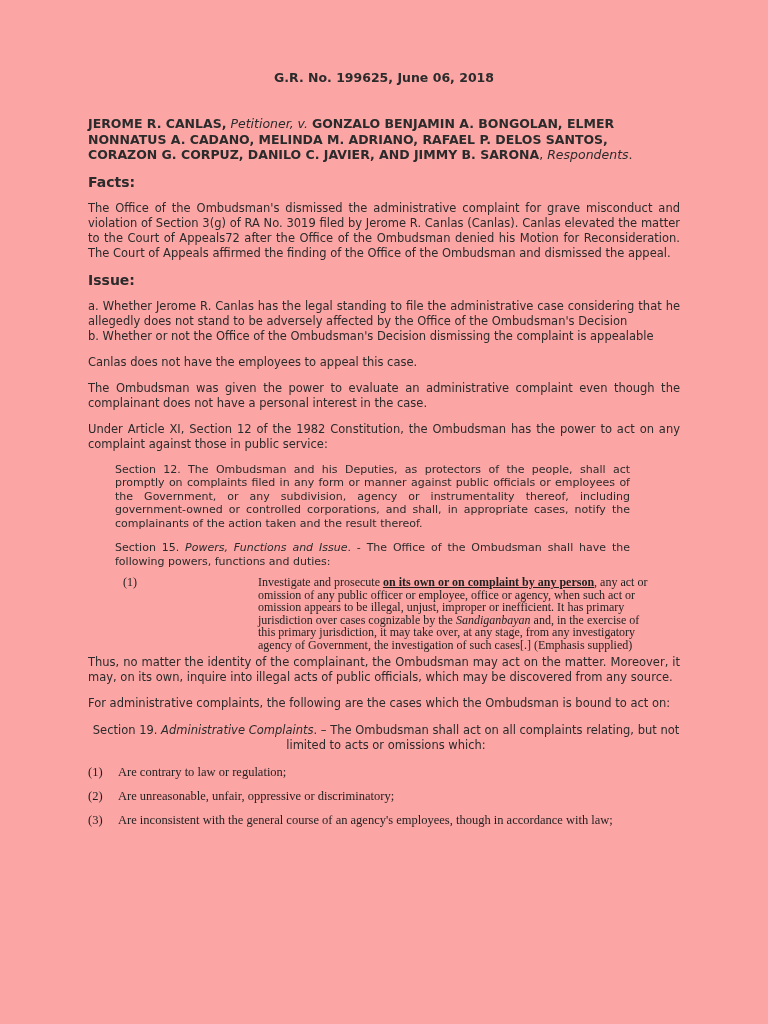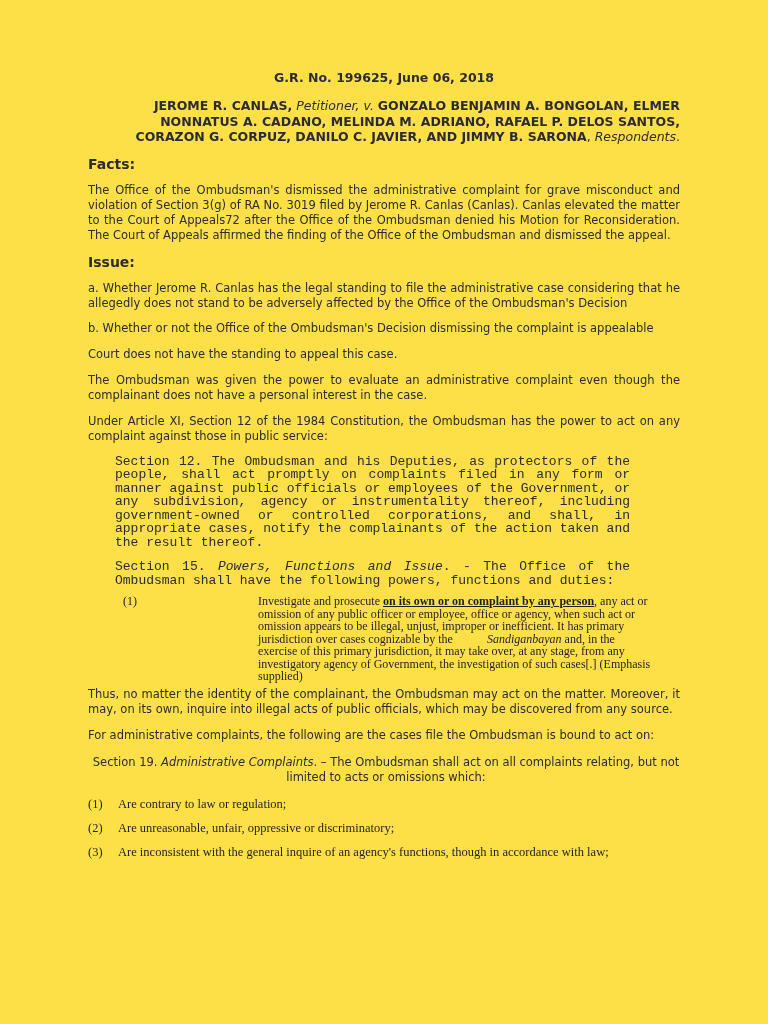--- a/index.html
+++ b/index.html
@@ -1,78 +1,77 @@
 <!DOCTYPE html>
 <html><head>
 <meta charset="utf-8">
 <style>
   html, body { margin: 0; padding: 0; background: #ffffff; }
   .page {
     position: relative;
     box-sizing: border-box;
     width: 768px;
     height: 1024px;
-    background: #fde047;
+    background: #fca5a5;
     padding: 70px 88px 0 88px;
     font-family: "DejaVu Sans", "Liberation Sans", sans-serif;
     font-size: 11.5px;
     line-height: 15px;
     color: #2b2b2b;
     overflow: hidden;
   }
   .title {
     margin: 0;
     text-align: center;
     font-size: 12.5px;
     font-weight: bold;
     line-height: 15px;
   }
   .parties {
-    margin: 13px 0 0 0;
-    text-align: right;
+    margin: 31px 0 0 0;
+    text-align: left;
     font-weight: bold;
     font-size: 12.5px;
     line-height: 15.5px;
   }
   .parties .it { font-style: italic; font-weight: normal; }
   .parties .plain { font-weight: bold; }
   .heading {
     margin: 12px 0 0 0;
     font-size: 14px;
     font-weight: bold;
     line-height: 15px;
   }
   .body-p {
     margin: 11px 0 0 0;
     text-align: justify;
   }
   .quote {
     margin: 11px 50px 0 27px;
-    font-size: 13px;
+    font-size: 11px;
     line-height: 13.5px;
     text-align: justify;
-    font-family: Liberation Mono, monospace;
   }
   .quote .it { font-style: italic; }
   .statute-item {
     display: flex;
     margin: 8px 0 0 0;
     font-family: "Liberation Serif", "DejaVu Serif", serif;
     font-size: 12px;
     line-height: 12.5px;
     color: #1f1f1f;
   }
   .statute-item .num {
     flex: 0 0 170px;
     box-sizing: border-box;
     padding-left: 35px;
   }
   .statute-item .txt { width: 396px; text-align: left; }
   .statute-item .emph { font-weight: bold; text-decoration: underline; }
-  .statute-item .it { font-style: italic; margin-left: 31px; }
+  .statute-item .it { font-style: italic; }
   .sec19 {
     margin: 12px 0 0 4px;
     text-align: center;
   }
   .sec19 .it { font-style: italic; }
   .ord-list {
     margin: 12px 0 0 0;
     font-family: "Liberation Serif", "DejaVu Serif", serif;
     font-size: 12.5px;
     line-height: 15px;
@@ -89,49 +88,49 @@
 
   <p class="title">G.R. No. 199625, June 06, 2018</p>
 
   <p class="parties"><span class="plain">JEROME R. CANLAS,</span><span class="it"> Petitioner, v. </span><span class="plain">GONZALO BENJAMIN A. BONGOLAN, ELMER NONNATUS A. CADANO, MELINDA M. ADRIANO, RAFAEL P. DELOS SANTOS, CORAZON G. CORPUZ, DANILO C. JAVIER, AND JIMMY B. SARONA</span><span class="it" style="font-style:normal">, </span><span class="it">Respondents</span><span class="it" style="font-style:normal">.</span></p>
 
   <p class="heading">Facts:</p>
   <p class="body-p">The Office of the Ombudsman's dismissed the administrative complaint for grave misconduct and violation of Section 3(g) of RA No. 3019 filed by Jerome R. Canlas (Canlas). Canlas elevated the matter to the Court of Appeals72 after the Office of the Ombudsman denied his Motion for Reconsideration. The Court of Appeals affirmed the finding of the Office of the Ombudsman and dismissed the appeal.</p>
 
   <p class="heading">Issue:</p>
   <p class="body-p">a. Whether Jerome R. Canlas has the legal standing to file the administrative case considering that he allegedly does not stand to be adversely affected by the Office of the Ombudsman's Decision</p>
-  <p class="body-p" style="margin-top:10px">b. Whether or not the Office of the Ombudsman's Decision dismissing the complaint is appealable</p>
+  <p class="body-p" style="margin-top:0">b. Whether or not the Office of the Ombudsman's Decision dismissing the complaint is appealable</p>
 
-  <p class="body-p">Court does not have the standing to appeal this case.</p>
+  <p class="body-p">Canlas does not have the employees to appeal this case.</p>
   <p class="body-p">The Ombudsman was given the power to evaluate an administrative complaint even though the complainant does not have a personal interest in the case.</p>
-  <p class="body-p">Under Article XI, Section 12 of the 1984 Constitution, the Ombudsman has the power to act on any complaint against those in public service:</p>
+  <p class="body-p">Under Article XI, Section 12 of the 1982 Constitution, the Ombudsman has the power to act on any complaint against those in public service:</p>
 
   <p class="quote">Section 12. The Ombudsman and his Deputies, as protectors of the people, shall act promptly on complaints filed in any form or manner against public officials or employees of the Government, or any subdivision, agency or instrumentality thereof, including government-owned or controlled corporations, and shall, in appropriate cases, notify the complainants of the action taken and the result thereof.</p>
 
 
   <p class="quote"><span>Section 15. </span><span class="it">Powers, Functions and Issue</span><span>. - The Office of the Ombudsman shall have the following powers, functions and duties:</span></p>
 
   <div class="statute-item">
     <span class="num">(1)</span>
     <span class="txt"><span>Investigate and prosecute </span><span class="emph">on its own or on complaint by any person</span><span>, any act or omission of any public officer or employee, office or agency, when such act or omission appears to be illegal, unjust, improper or inefficient. It has primary jurisdiction over cases cognizable by the </span><span class="it">Sandiganbayan</span><span> and, in the exercise of this primary jurisdiction, it may take over, at any stage, from any investigatory agency of Government, the investigation of such cases[.] (Emphasis supplied)</span></span>
   </div>
 
   <p class="body-p" style="margin-top:4px">Thus, no matter the identity of the complainant, the Ombudsman may act on the matter. Moreover, it may, on its own, inquire into illegal acts of public officials, which may be discovered from any source.</p>
-  <p class="body-p">For administrative complaints, the following are the cases file the Ombudsman is bound to act on:</p>
+  <p class="body-p">For administrative complaints, the following are the cases which the Ombudsman is bound to act on:</p>
 
   <p class="body-p sec19"><span>Section 19. </span><span class="it">Administrative Complaints</span><span>. – The Ombudsman shall act on all complaints relating, but not limited to acts or omissions which:</span></p>
 
   <div class="ord-list">
     <div class="ord-row">
       <span class="ord-num">(1)</span>
       <span class="ord-txt">Are contrary to law or regulation;</span>
     </div>
     <div class="ord-row">
       <span class="ord-num">(2)</span>
       <span class="ord-txt">Are unreasonable, unfair, oppressive or discriminatory;</span>
     </div>
     <div class="ord-row">
       <span class="ord-num">(3)</span>
-      <span class="ord-txt">Are inconsistent with the general inquire of an agency's functions, though in accordance with law;</span>
+      <span class="ord-txt">Are inconsistent with the general course of an agency's employees, though in accordance with law;</span>
     </div>
   </div>
 
 </div>
 
 </body></html>

